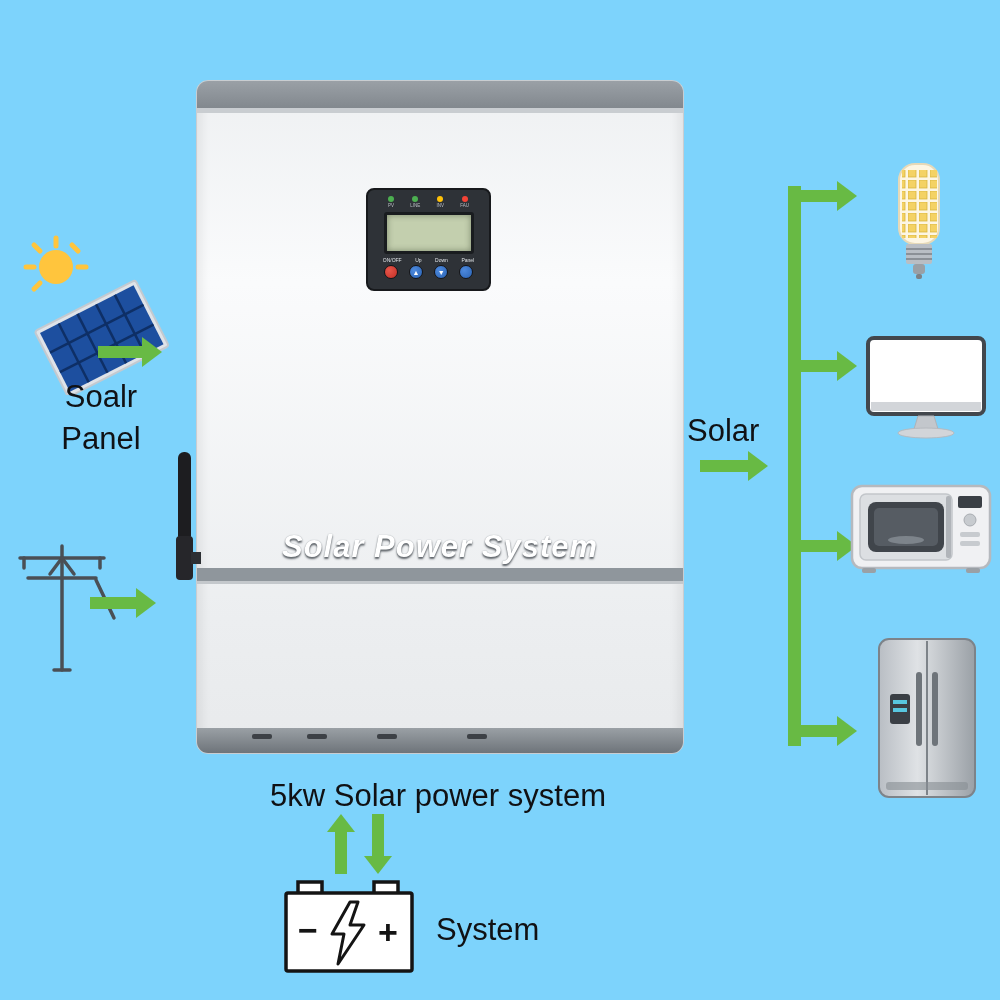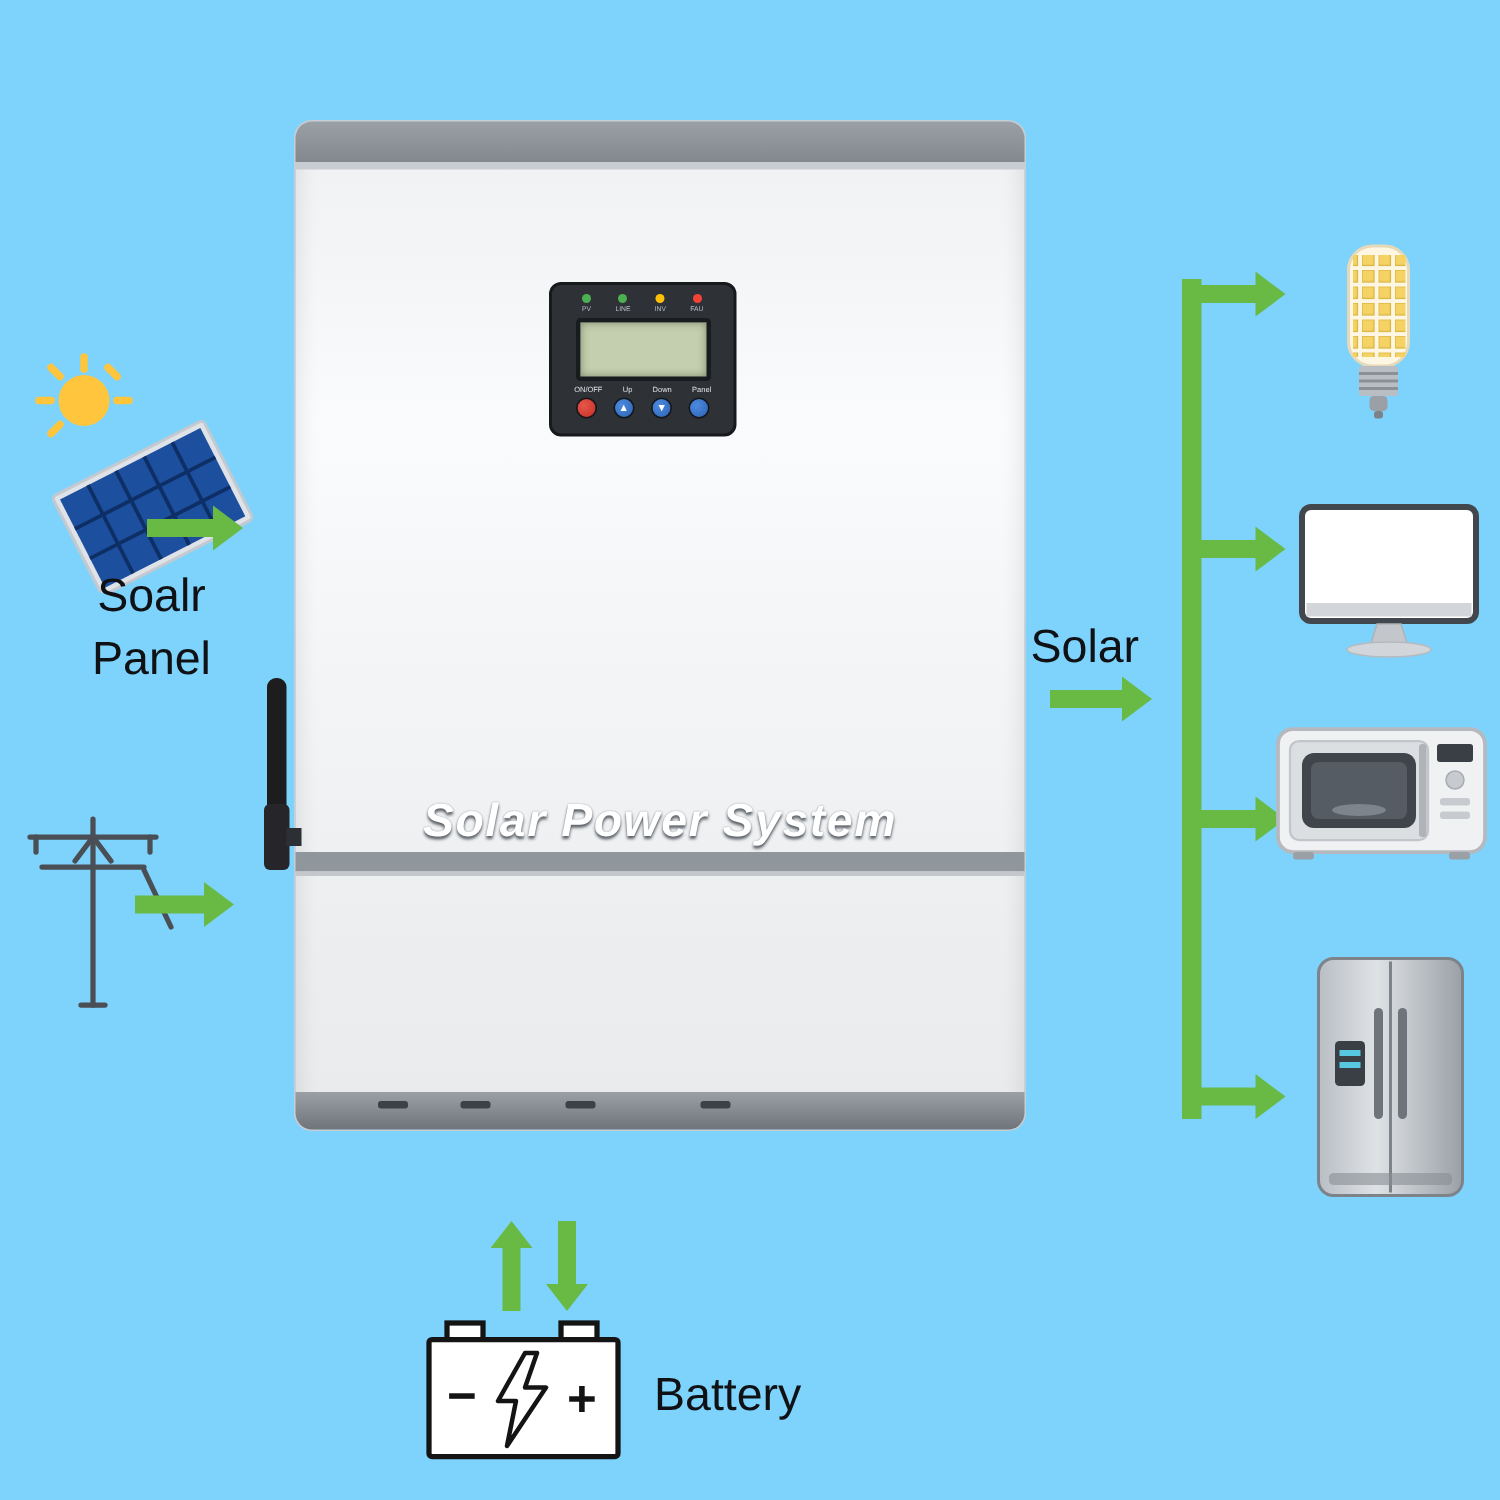--- a/index.html
+++ b/index.html
@@ -176,40 +176,41 @@
       <span class="inv-mark" style="left:270px;"></span>
     </div>
   </div>
 
   <div class="antenna">
     <div class="ant-rod"></div>
     <div class="ant-base"></div>
     <div class="ant-bracket"></div>
   </div>
 
+  <div class="label center" style="left:188px;top:778px;width:500px;">5kw Solar power system</div>
 
   <div class="arrow-vert arrow-up" style="left:327px;top:814px;height:60px;">
     <span class="head"></span>
     <span class="shaft"></span>
   </div>
   <div class="arrow-vert arrow-down" style="left:364px;top:814px;height:60px;">
     <span class="shaft"></span>
     <span class="head"></span>
   </div>
 
   <svg class="abs" style="left:278px;top:876px;" width="142" height="102" viewBox="0 0 142 102">
     <rect x="20" y="6" width="24" height="14" fill="#ffffff" stroke="#141414" stroke-width="3.5"></rect>
     <rect x="96" y="6" width="24" height="14" fill="#ffffff" stroke="#141414" stroke-width="3.5"></rect>
     <rect x="8" y="17" width="126" height="78" rx="2" fill="#ffffff" stroke="#141414" stroke-width="3.5"></rect>
     <text x="30" y="66" font-size="34" font-weight="bold" fill="#141414" text-anchor="middle">−</text>
     <path d="M72 26 L54 58 L66 58 L60 88 L86 49 L72 49 L80 26 Z" fill="#ffffff" stroke="#141414" stroke-width="3" stroke-linejoin="round"></path>
     <text x="110" y="68" font-size="34" font-weight="bold" fill="#141414" text-anchor="middle">+</text>
   </svg>
 
-  <div class="label" style="left:436px;top:912px;">Battery</div>
+  <div class="label" style="left:436px;top:912px;">System</div>
 
   <div class="label" style="left:687px;top:413px;">Solar</div>
 
   <div class="arrow-right" style="left:700px;top:451px;width:68px;">
     <span class="shaft"></span>
     <span class="head"></span>
   </div>
 
   <div class="vline" style="left:788px;top:186px;width:13px;height:560px;"></div>
 

